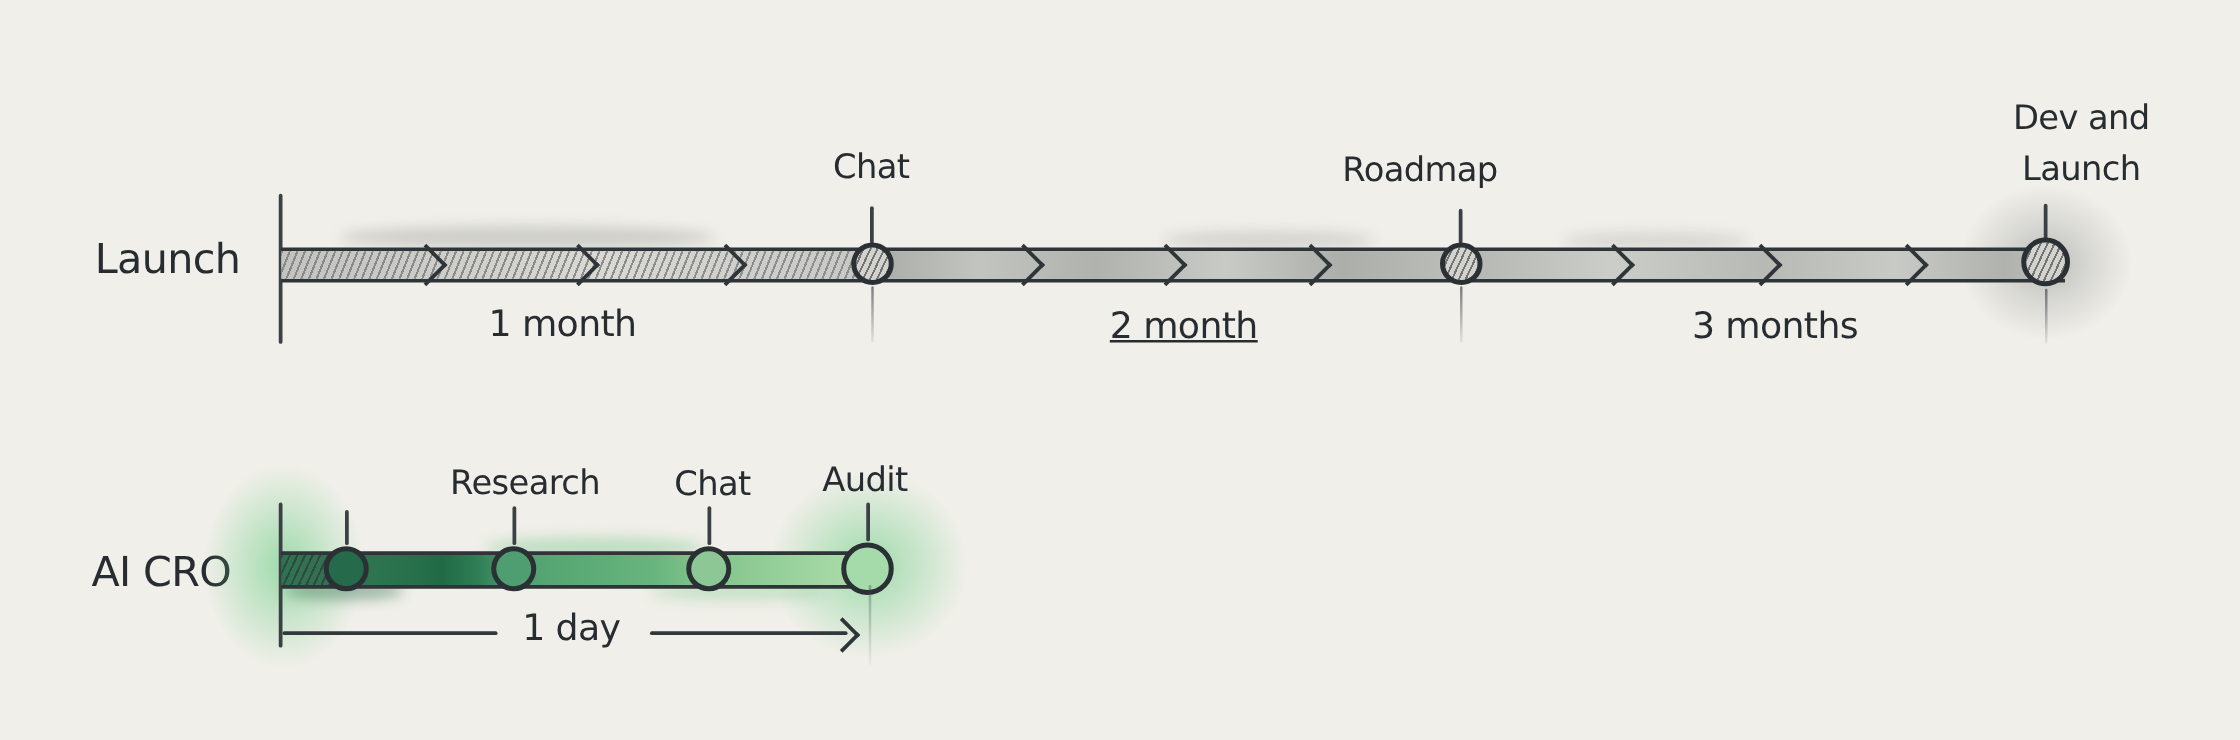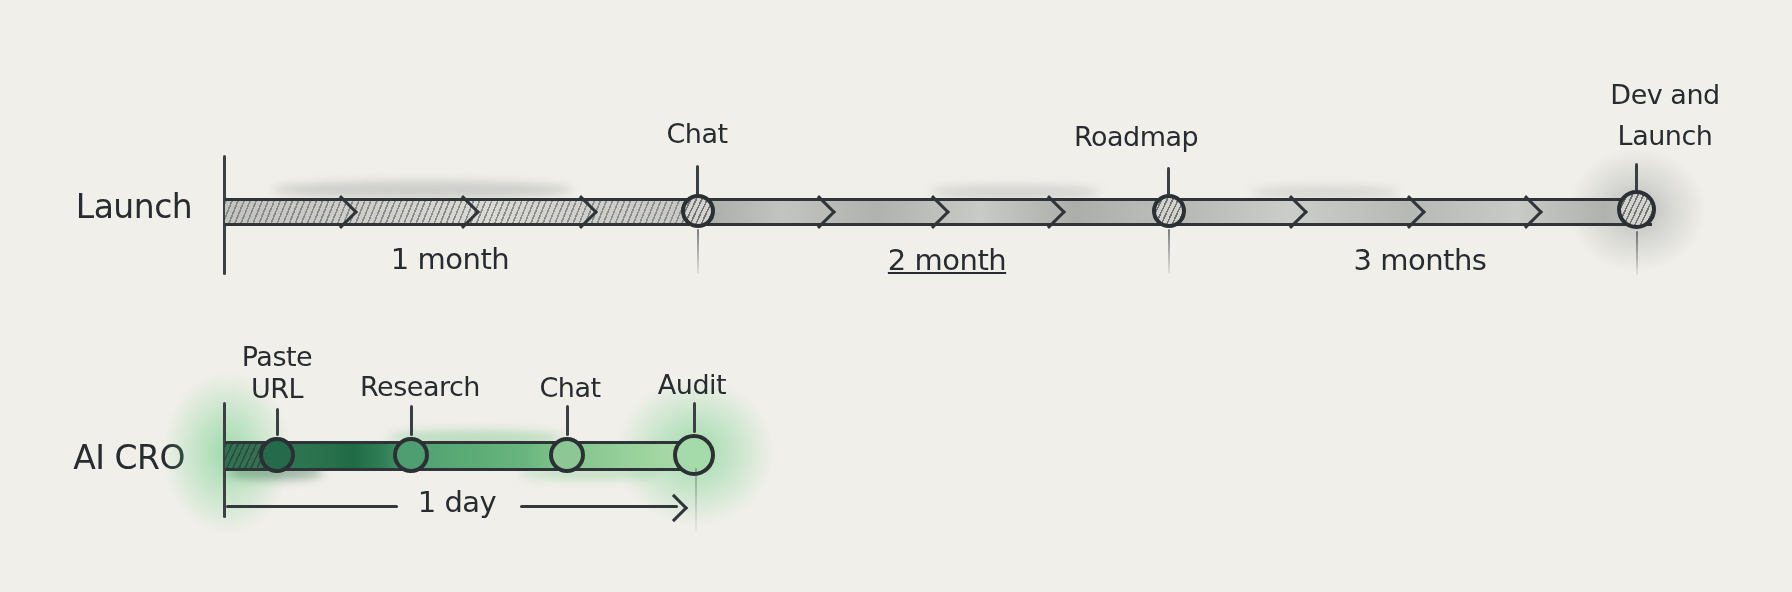--- a/index.html
+++ b/index.html
@@ -123,24 +123,20 @@
   <div class="smudge" style="left:520px;top:467px;width:140px;height:13px;background:rgba(106,192,128,0.32);"></div>
   <div class="smudge" style="left:228px;top:465px;width:95px;height:15px;background:rgba(53,110,80,0.45);"></div>
 
   <div class="tick" style="left:223px;top:402px;width:3px;height:116px;"></div>
 
   <div class="bar" style="left:225px;top:441px;width:477px;height:24px;">
     <div class="seg seg-green" style="left:0px;width:477px;"></div>
     <div class="hatch-overlay" style="left:0px;width:42px;"></div>
   </div>
 
-  <div class="txt mlabel center" style="left:277px;top:341px;line-height:32px;">
-    <span style="display:block;">Paste</span>
-    <span style="display:block;">URL</span>
-  </div>
   <div class="tick" style="left:276px;top:408px;width:3px;height:28px;"></div>
   <div class="dot" style="left:259px;top:437px;width:36px;height:36px;background:#256b4b;"></div>
 
   <div class="txt mlabel center" style="left:420px;top:371px;">Research</div>
   <div class="tick" style="left:410px;top:405px;width:3px;height:31px;"></div>
   <div class="dot" style="left:393px;top:437px;width:36px;height:36px;background:#4f9e71;"></div>
 
   <div class="txt mlabel center" style="left:570px;top:372px;">Chat</div>
   <div class="tick" style="left:566px;top:405px;width:3px;height:31px;"></div>
   <div class="dot" style="left:549px;top:437px;width:36px;height:36px;background:#8cc795;"></div>

